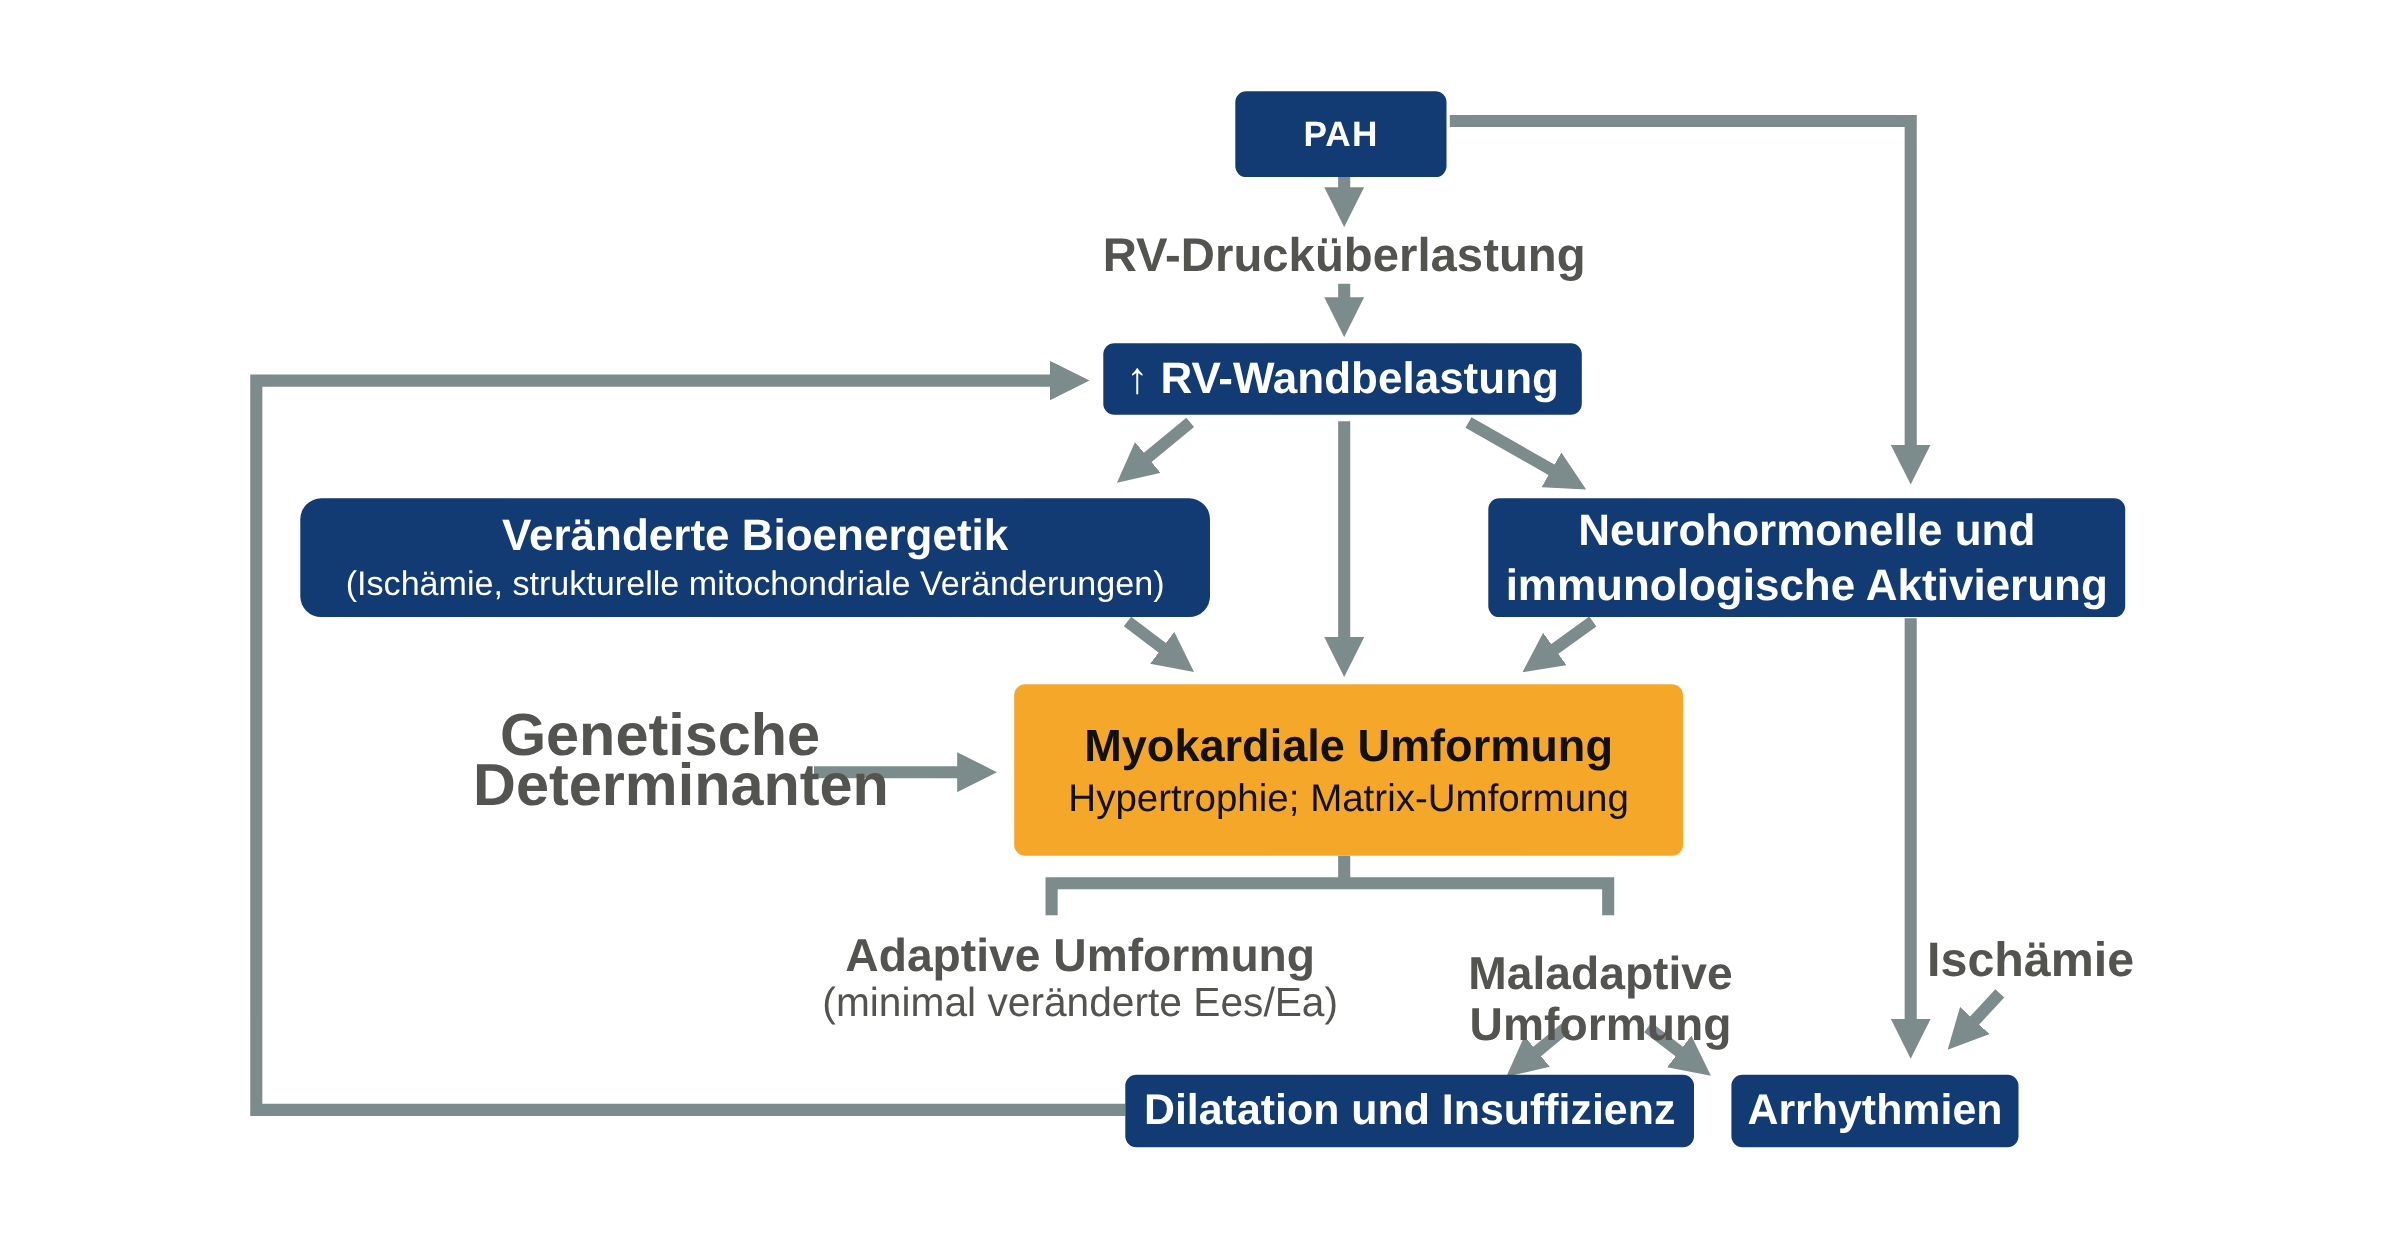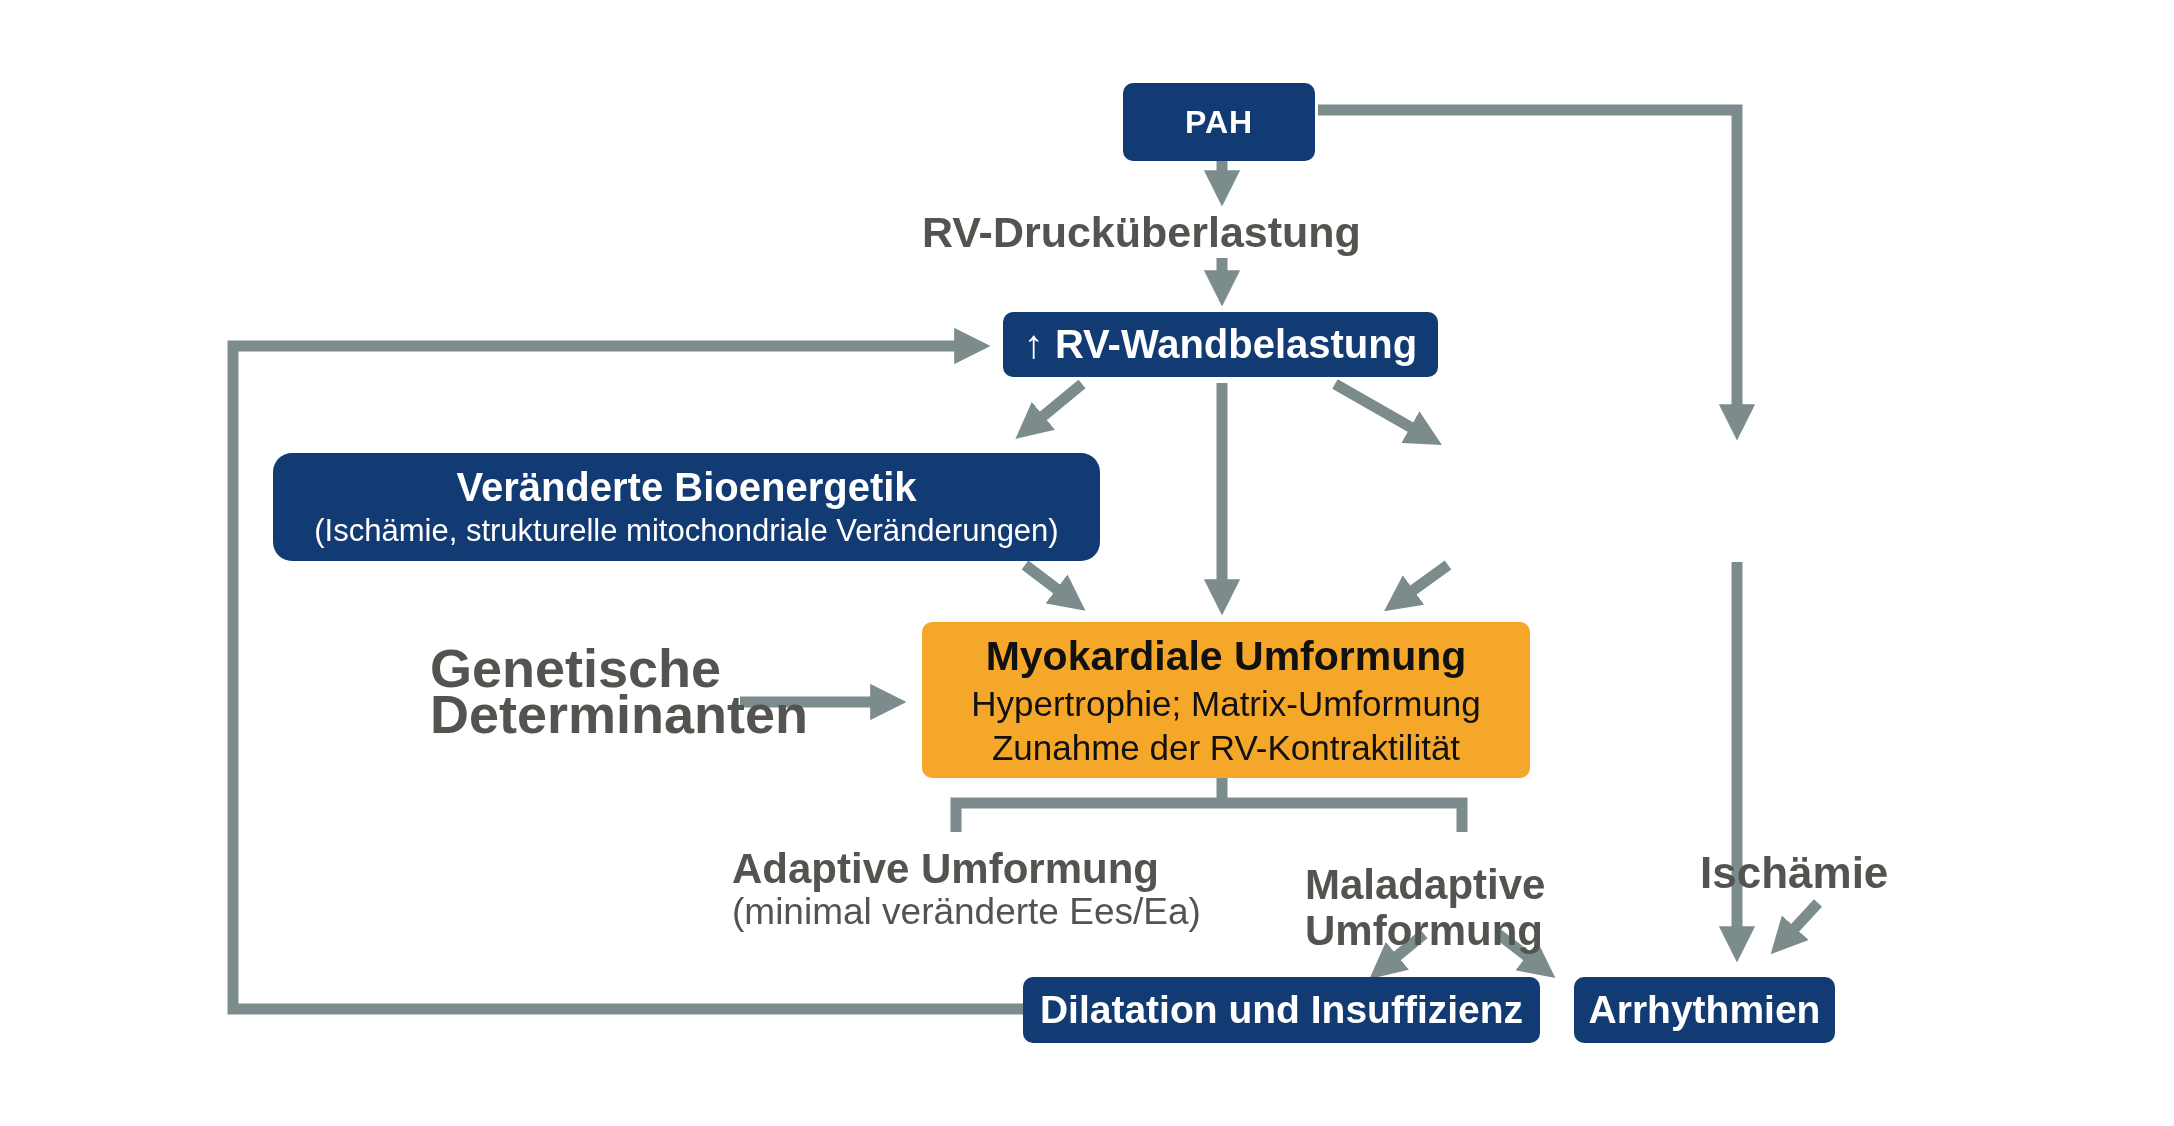--- a/index.html
+++ b/index.html
@@ -12,21 +12,21 @@
   }
   #wires{position:absolute;left:0;top:0;width:2174px;height:1126px;}
   .wire{stroke:var(--line);stroke-width:11;fill:none;}
   .ahead{fill:var(--line);}
   .box{
     position:absolute; display:flex; flex-direction:column; align-items:center; justify-content:center;
     background:var(--navy); color:var(--boxtext); border-radius:10px; text-align:center; white-space:nowrap;
   }
   .box .t1{font-weight:bold;}
   .glabel{
-    position:absolute; color:var(--label); white-space:nowrap;
+    position:absolute; color:var(--label); text-align:center; white-space:nowrap;
   }
   .b-pah{left:1123px;top:83px;width:192px;height:78px;font-size:32px;font-weight:bold;letter-spacing:1px;}
   .b-rvwand{left:1003px;top:312px;width:435px;height:65px;font-size:40px;font-weight:bold;}
   .b-bio{left:273px;top:453px;width:827px;height:108px;border-radius:19px;}
   .b-bio .t1{font-size:40px;line-height:48px;}
   .b-bio .t2{font-size:31px;line-height:40px;font-weight:normal;}
   .b-neuro{left:1353px;top:453px;width:579px;height:108px;font-size:40px;font-weight:bold;line-height:50px;}
   .b-myo{left:922px;top:622px;width:608px;height:156px;background:var(--orange);color:var(--orangetext);}
   .b-myo .t1{font-size:41px;line-height:52px;text-align:center;}
   .b-myo .t2,.b-myo .t3{font-size:35px;line-height:44px;font-weight:normal;}
@@ -79,30 +79,33 @@
 
   <div class="box b-rvwand">
     <span class="t1">↑ RV-Wandbelastung</span>
   </div>
 
   <div class="box b-bio">
     <span class="t1">Veränderte Bioenergetik</span>
     <span class="t2">(Ischämie, strukturelle mitochondriale Veränderungen)</span>
   </div>
 
+  <div class="box b-neuro">
+    <span class="t1">Neurohormonelle und</span>
+    <span class="t1">immunologische Aktivierung</span>
+  </div>
 
   <div class="glabel l-gen">
     <div>Genetische</div>
     <div>Determinanten</div>
   </div>
 
   <div class="box b-myo">
     <span class="t1">Myokardiale Umformung</span>
     <span class="t2">Hypertrophie; Matrix-Umformung</span>
-    <span class="t3">Zunahme der RV-Kontraktilität</span>
   </div>
 
   <div class="glabel l-adap">
     <div class="t1">Adaptive Umformung</div>
     <div class="t2">(minimal veränderte Ees/Ea)</div>
   </div>
 
   <div class="glabel l-mal">
     <div>Maladaptive</div>
     <div>Umformung</div>

